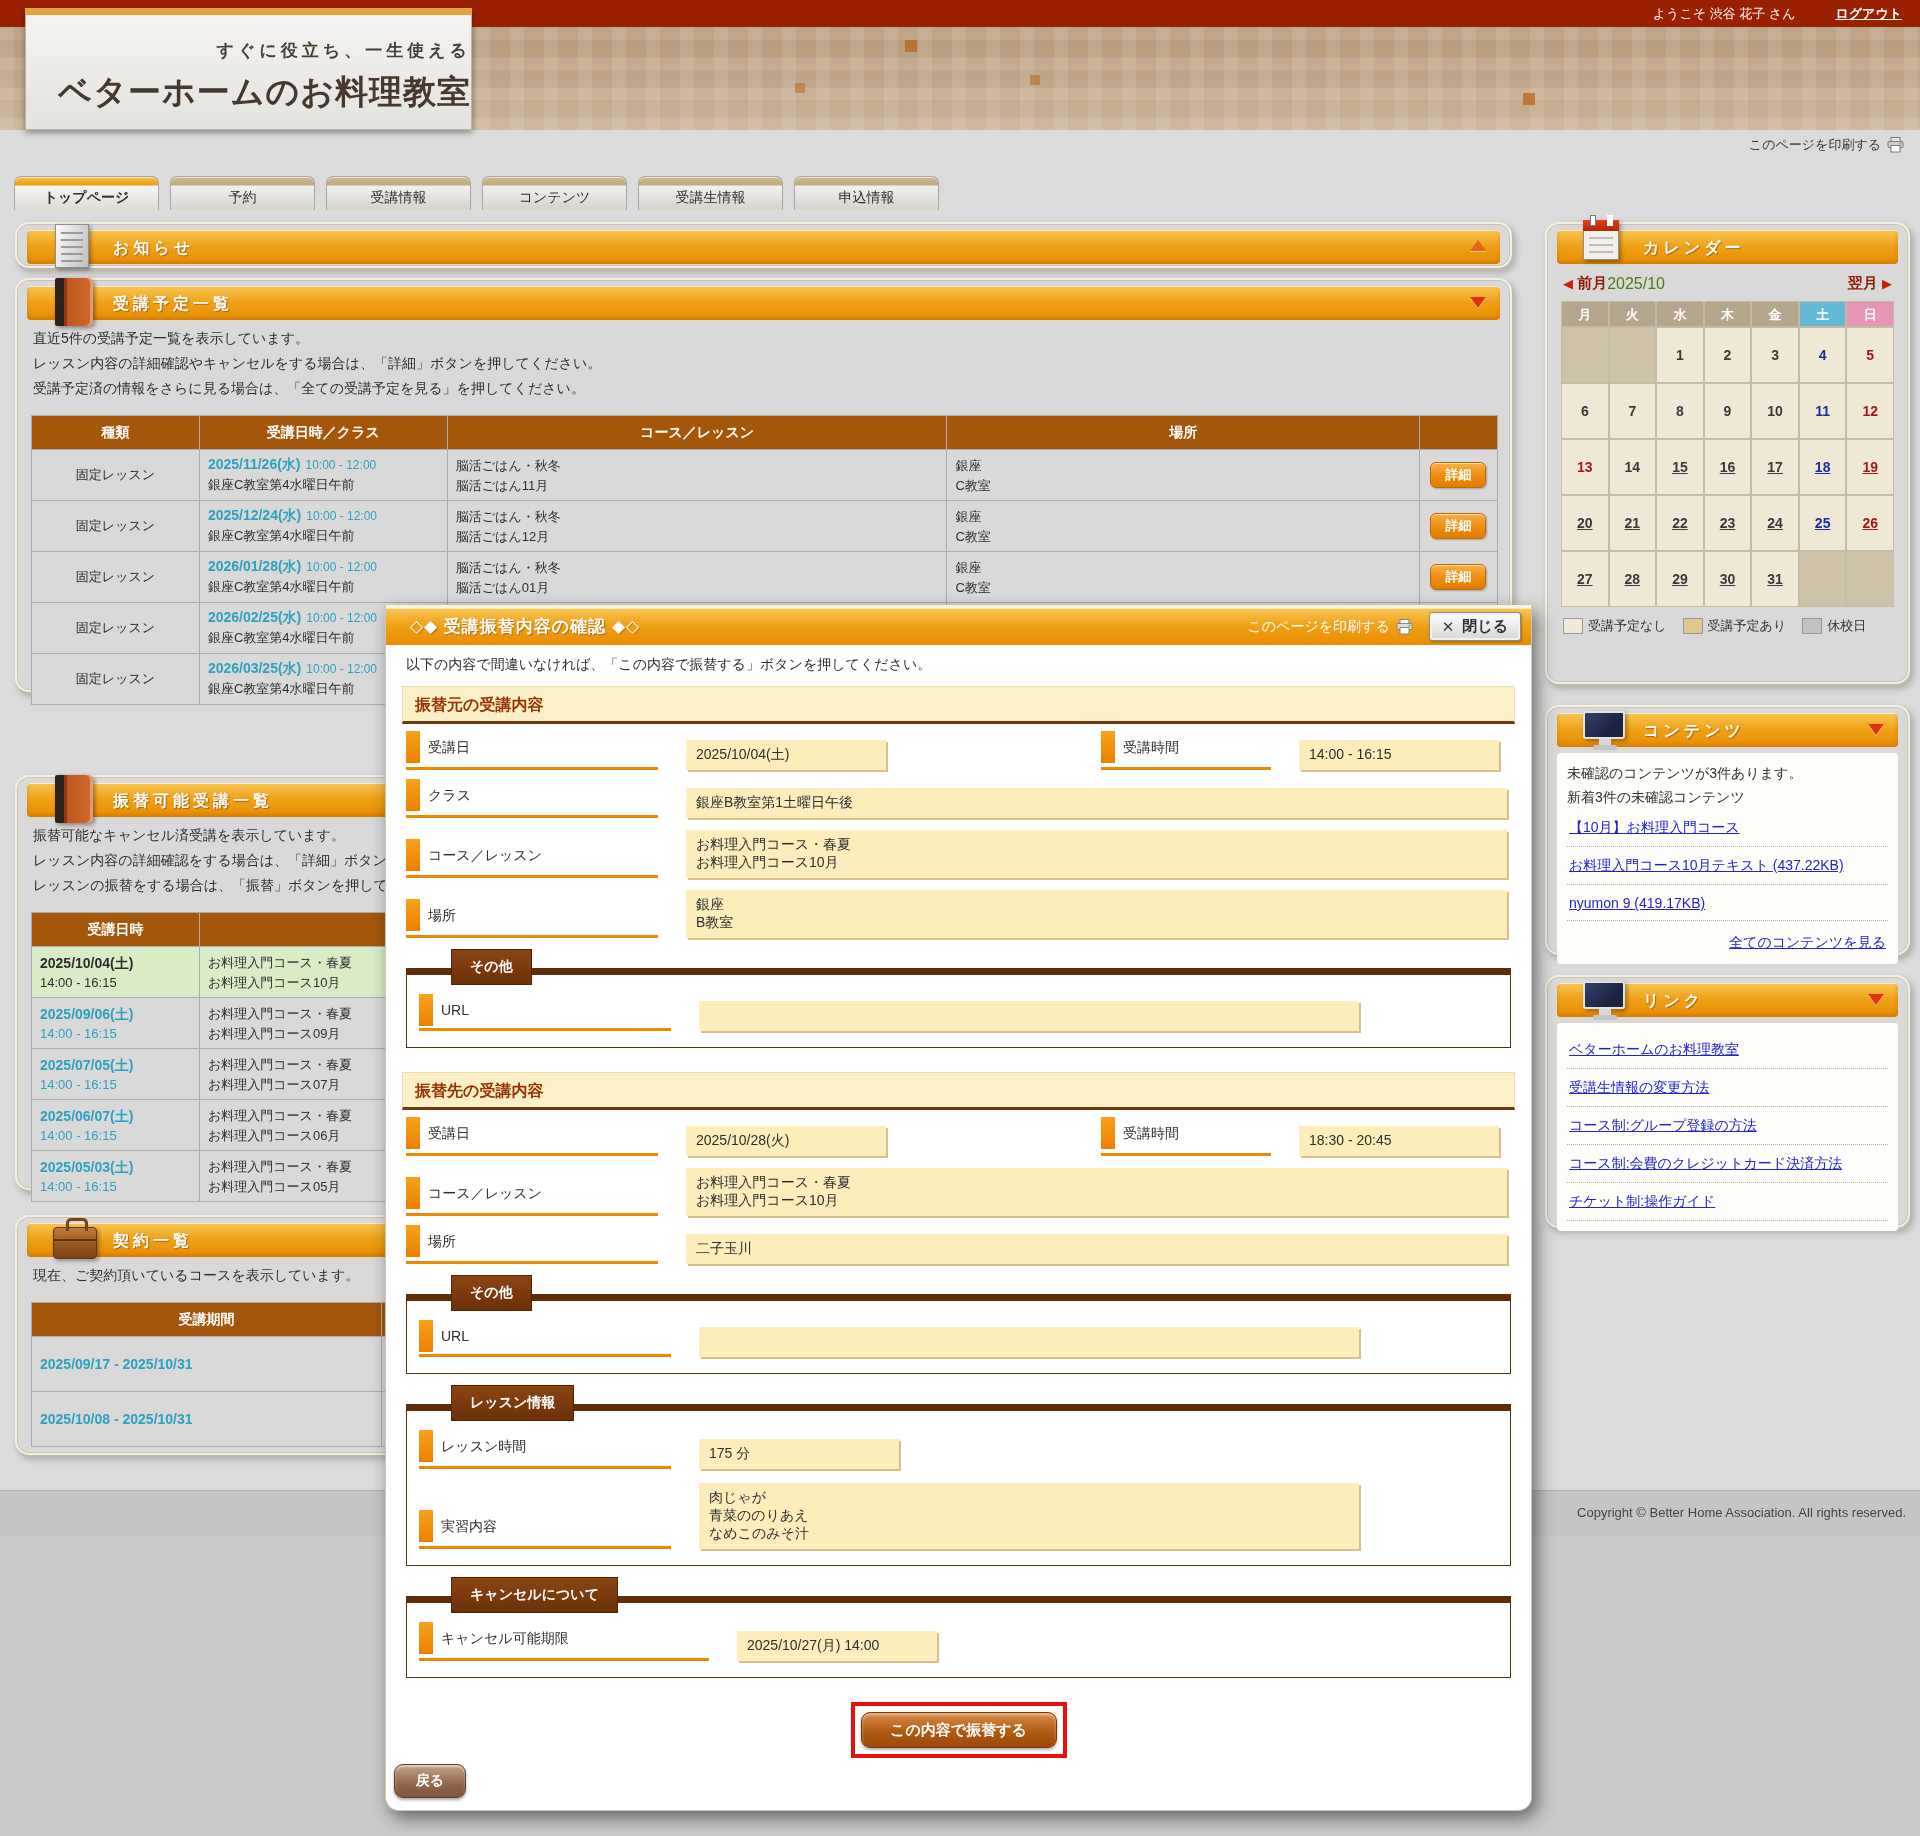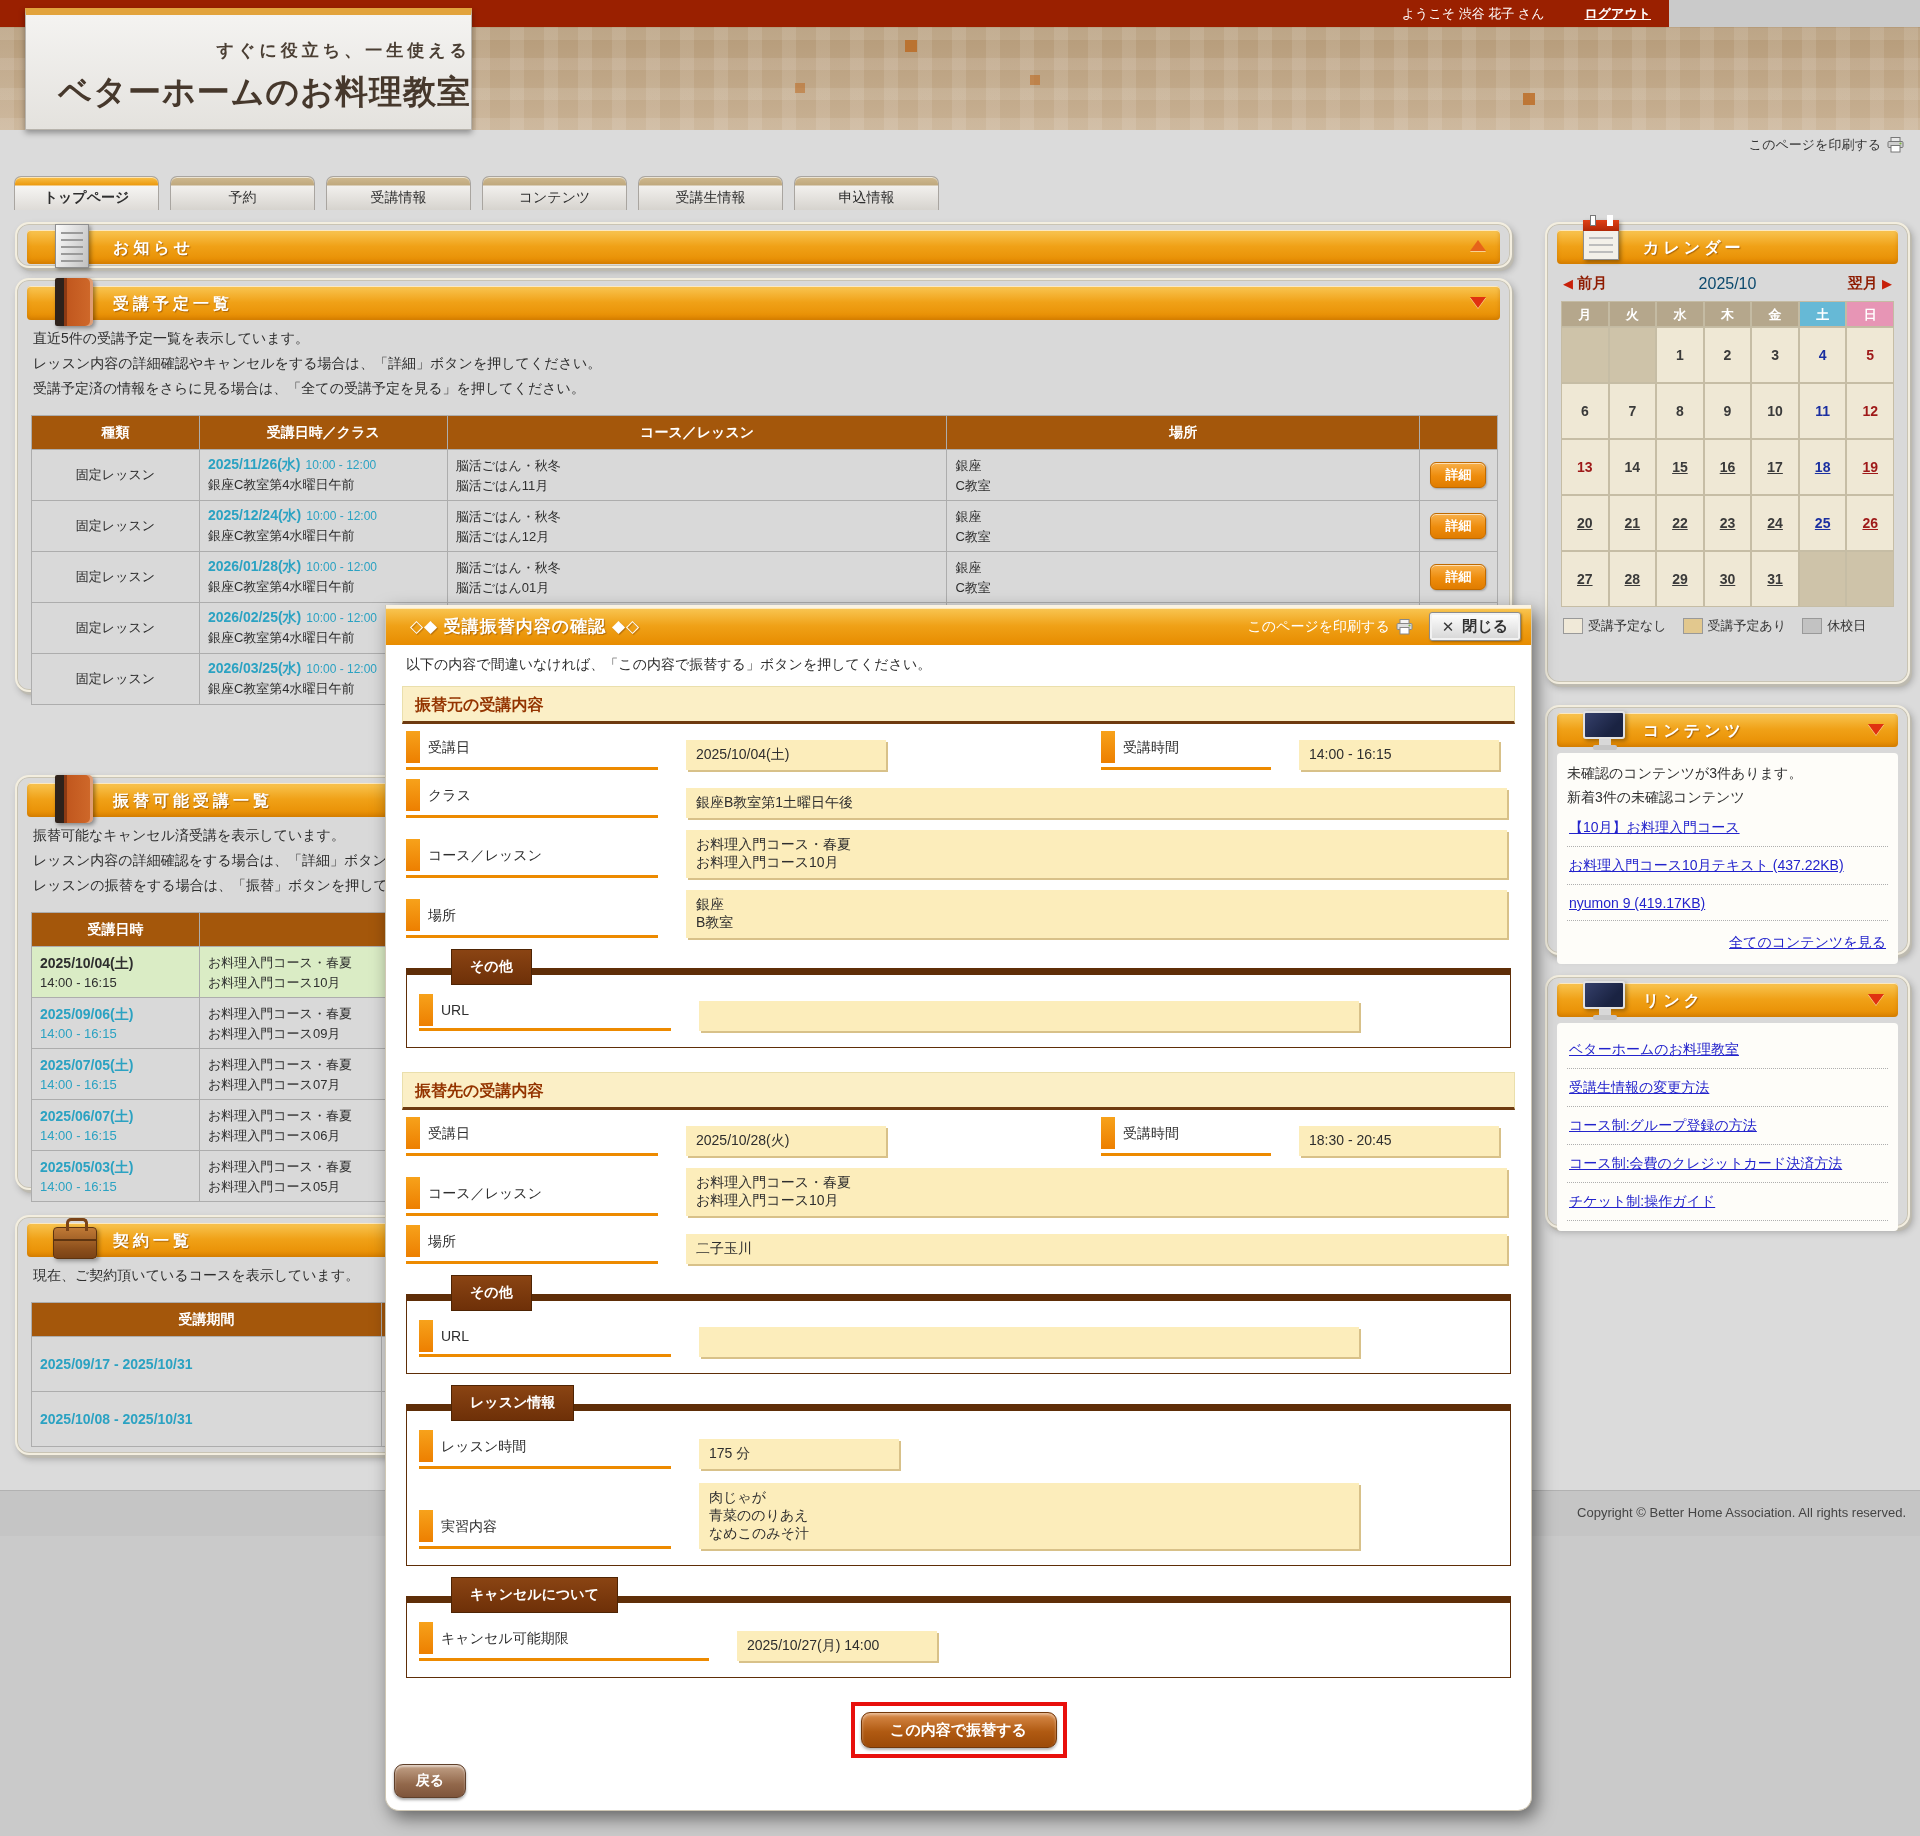--- a/index.html
+++ b/index.html
@@ -1,20 +1,20 @@
 <!DOCTYPE html>
 <html><head>
 <meta charset="utf-8">
 <style>
   * { box-sizing: border-box; margin: 0; padding: 0; }
   body { font-family: "Liberation Sans", "DejaVu Sans", sans-serif; background:#CACACA; }
   .stage { position:relative; width:1920px; height:1836px; overflow:hidden; background:#CACACA; }
 
   
-  .topbar { position:absolute; left:0; top:0; width:1669px; height:27px; background:#9A2000;
+  .topbar { position:absolute; left:0; top:0; width:1920px; height:27px; background:#9A2000;
             display:flex; align-items:center; justify-content:flex-end; gap:40px; padding-right:18px; }
   .welcome { color:#FFF; font-size:13px; }
   .logout { color:#FFF; font-size:13px; font-weight:bold; text-decoration:underline; cursor:pointer; }
 
   
   .header-band { position:absolute; left:0; top:27px; width:1920px; height:103px;
     background-color:#C2A887;
     background-image:
       repeating-linear-gradient(90deg, rgba(255,255,255,0.10) 0 14px, rgba(255,255,255,0) 14px 34px),
       repeating-linear-gradient(0deg, rgba(255,255,255,0.10) 0 12px, rgba(255,255,255,0) 12px 30px),
@@ -102,21 +102,21 @@
     color:#FFF; font-size:13px; font-weight:bold; border-radius:6px; cursor:pointer;
     background:linear-gradient(#F8B04A,#EE8C0C 55%,#E07C00); border:1px solid #C06A00;
     box-shadow:inset 0 1px 0 rgba(255,255,255,.6), 1px 1px 2px rgba(0,0,0,.25); }
   .period { color:#2BA2C2; font-weight:bold; font-size:14px; cursor:pointer; }
   .course-b { font-size:15px; font-weight:bold; color:#222; }
 
   
   .cal-nav { display:flex; align-items:center; margin:10px 6px 8px; font-size:15px; }
   .nav-btn { color:#8E1B00; font-weight:bold; cursor:pointer; }
   .nav-arrow { color:#C8200A; font-size:13px; }
-  .cal-month { flex:1; text-align:center; color:#0c4a6e; font-size:16px; }
+  .cal-month { flex:1; color:#4d7c0f; font-size:16px; }
   .cal-dh { display:grid; grid-template-columns:repeat(7,1fr); margin:0 4px; }
   .cal-dh span { height:26px; line-height:26px; text-align:center; color:#FFF; font-weight:bold;
     font-size:13px; background:#B5A78C; border:1px solid #C4BBA3; }
   .cal-dh span.sat { background:#66B9D6; }
   .cal-dh span.sun { background:#E795B5; }
   .cal-grid { display:grid; grid-template-columns:repeat(7,1fr); margin:0 4px; }
   .cal-cell { height:56px; background:#EFE8D5; border:1px solid #C6BDA5; display:flex;
     align-items:center; justify-content:center; font-size:14px; font-weight:bold; }
   .cal-cell.empty { background:#CEC3A9; }
   .cal-legend { display:flex; gap:16px; margin:10px 6px 2px; font-size:13px; color:#333; align-items:center; }

